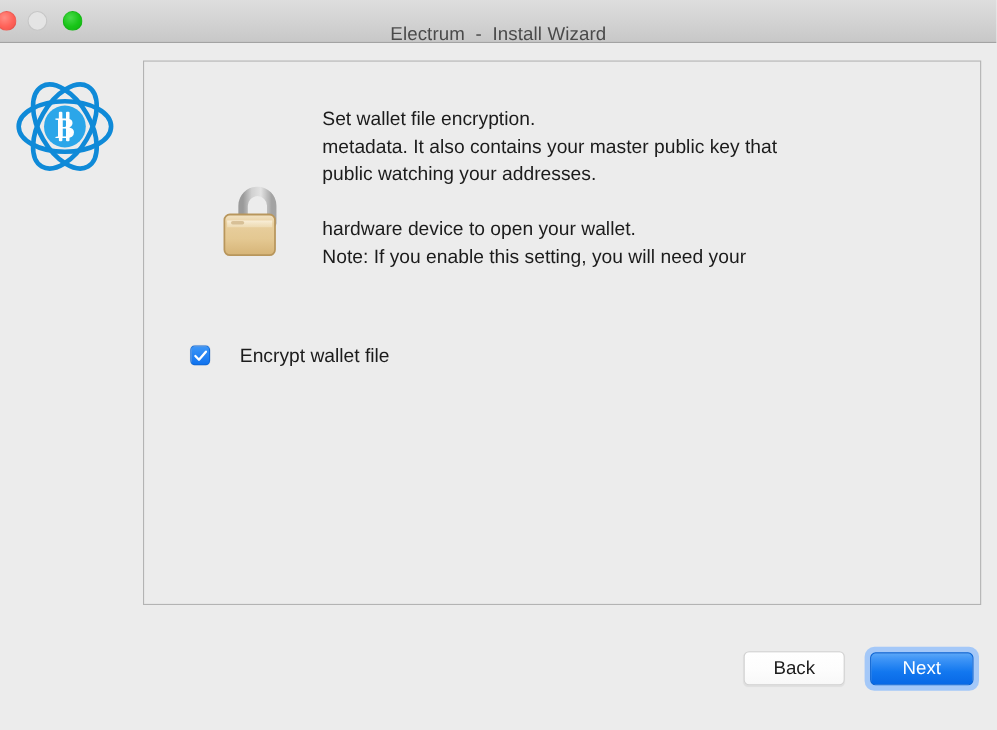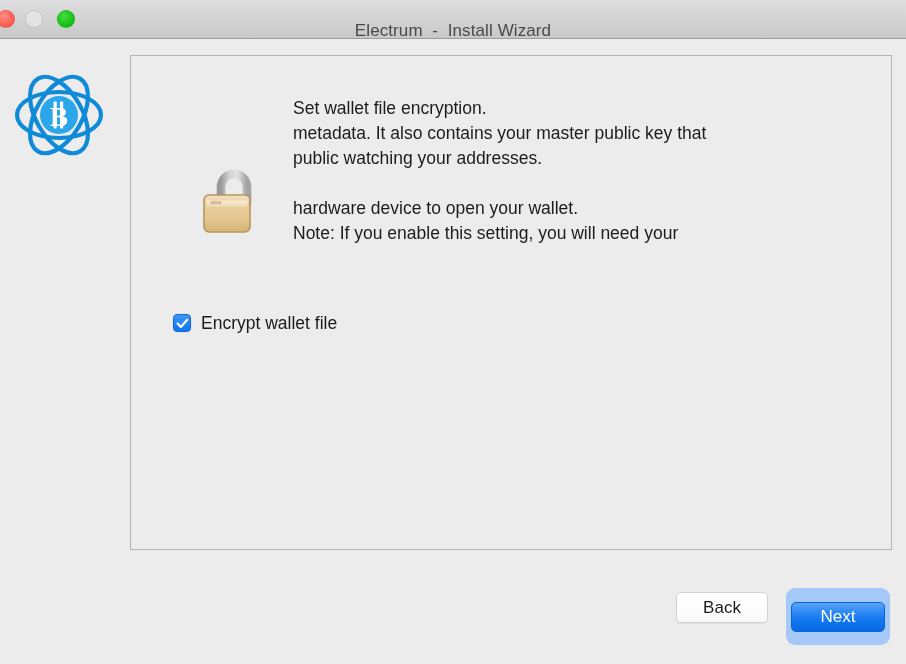--- a/index.html
+++ b/index.html
@@ -119,21 +119,21 @@
     height: 25px;
   }
 
   
   #checkbox-row {
     position: absolute;
     left: 42px;
     top: 257px;
     display: flex;
     align-items: center;
-    gap: 10px;
+    gap: 27px;
     cursor: default;
   }
   #checkbox-box {
     width: 18px;
     height: 18px;
     border-radius: 4px;
     background: linear-gradient(to bottom, #3d96f7 0%, #1073ef 100%);
     border: 1px solid #0f6ada;
     box-shadow: 0 0 0 0.5px rgba(0,0,0,0.06);
     display: flex;
@@ -174,21 +174,21 @@
     justify-content: center;
     box-sizing: border-box;
     cursor: default;
     white-space: pre;
   }
   #next-button-wrap {
     position: absolute;
     left: 786px;
     top: 2px;
     width: 104px;
-    height: 57px;
+    height: 40px;
     border-radius: 9px;
     background: rgba(120, 178, 255, 0.62);
     display: flex;
     align-items: center;
     justify-content: center;
     box-sizing: border-box;
   }
   #next-button {
     width: 94px;
     height: 30px;

